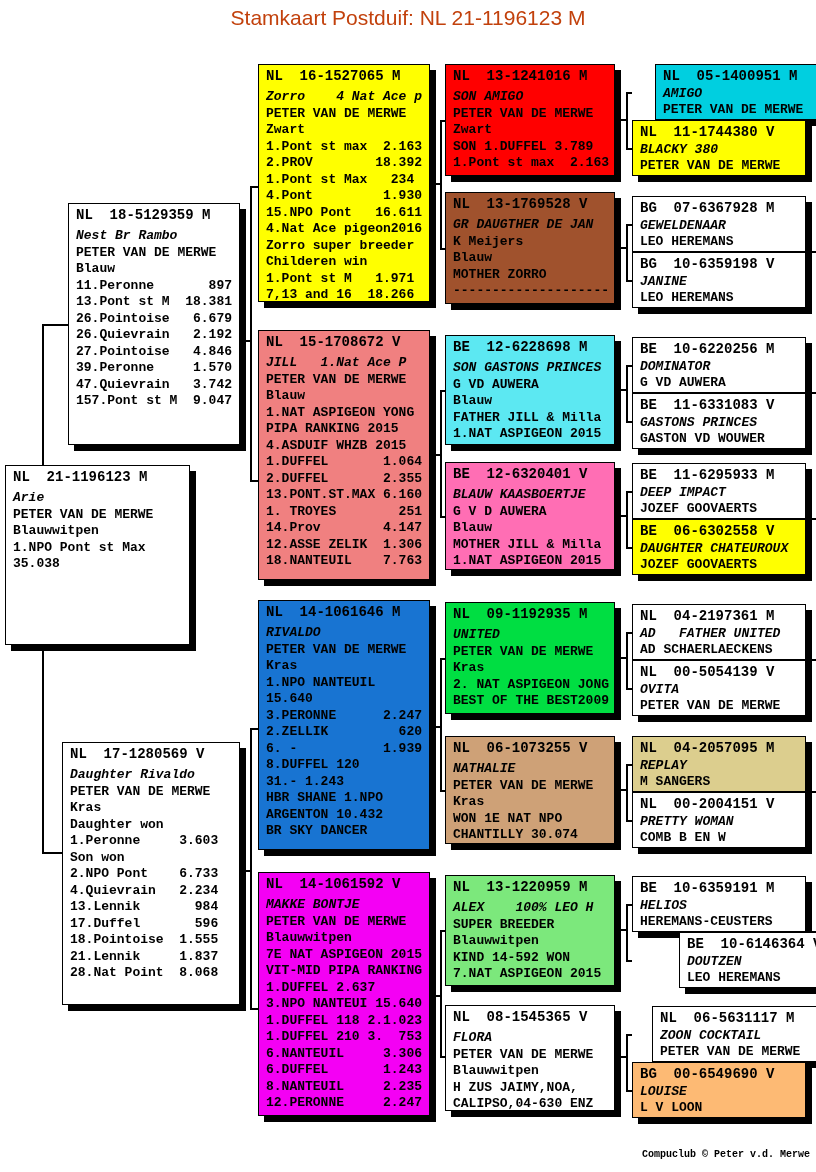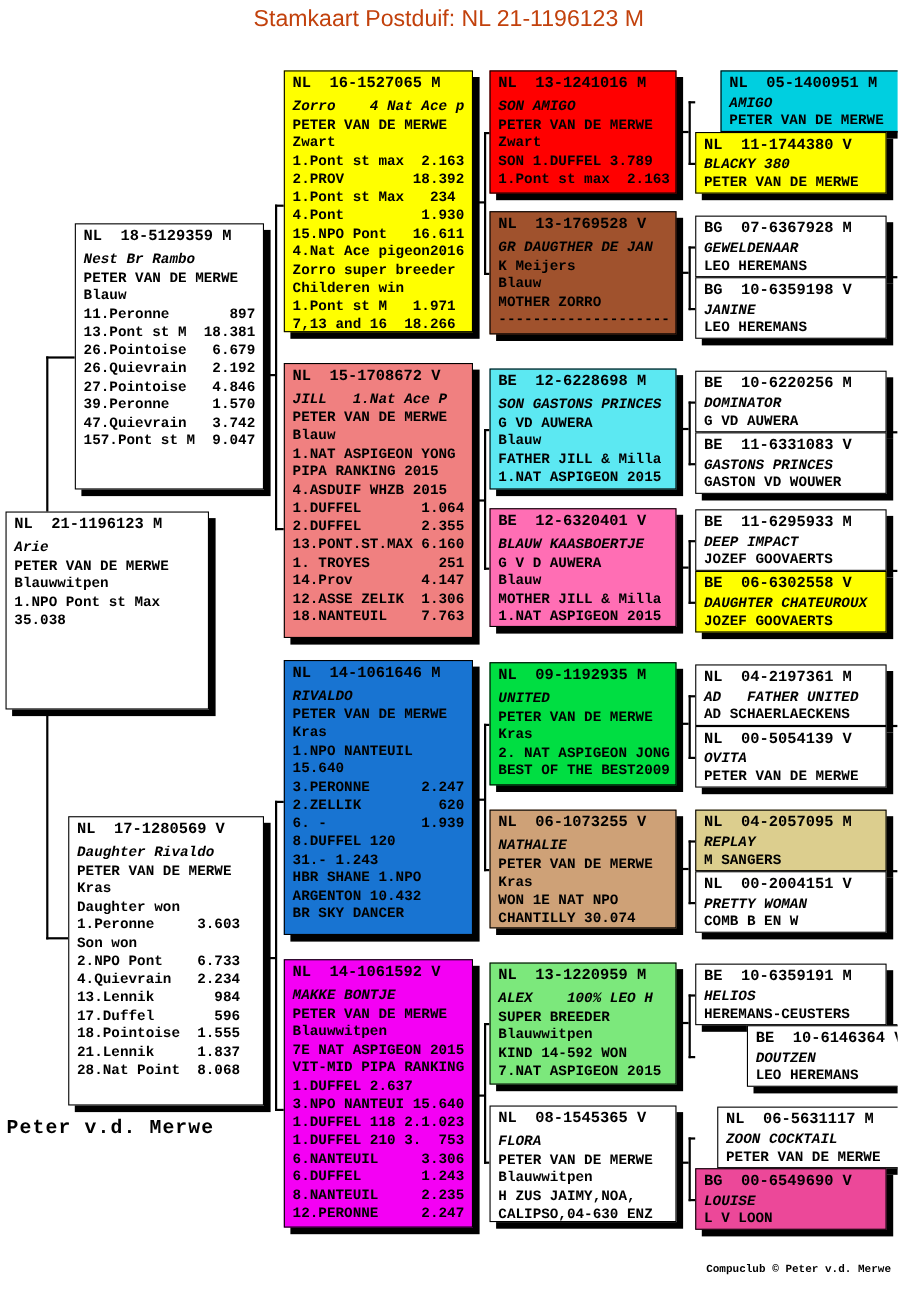--- a/index.html
+++ b/index.html
@@ -386,23 +386,22 @@
 <div class="box sm b-g3p14" style="background-color: rgb(255, 255, 255);">
   <div class="ring">BE  10-6146364 V</div>
   <div class="name">DOUTZEN</div>
   <div class="bodytxt">LEO HEREMANS</div>
 </div>
 <div class="box sm b-g3p15" style="background-color: rgb(255, 255, 255);">
   <div class="ring">NL  06-5631117 M</div>
   <div class="name">ZOON COCKTAIL</div>
   <div class="bodytxt">PETER VAN DE MERWE</div>
 </div>
-<div class="box sm b-g3p16" style="background-color: #ec4899;">
+<div class="box sm b-g3p16" style="background-color: #fdba74;">
   <div class="ring">BG  00-6549690 V</div>
   <div class="name">LOUISE</div>
   <div class="bodytxt">L V LOON</div>
 </div>
 
 <div class="contact">
-  <div class="cname">Peter v.d. Merwe</div>
 </div>
 
 <div class="credit">Compuclub © Peter v.d. Merwe</div>
 
 </body></html>

